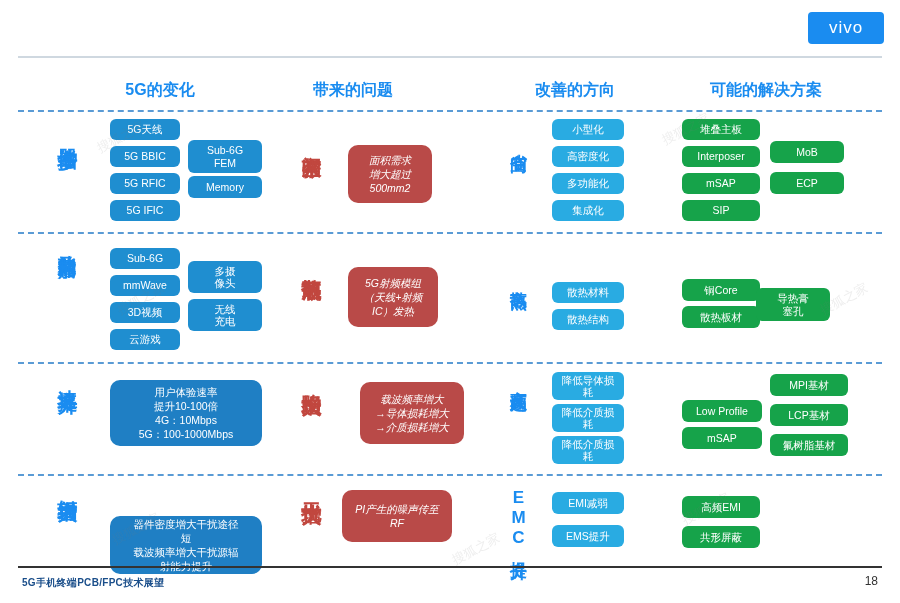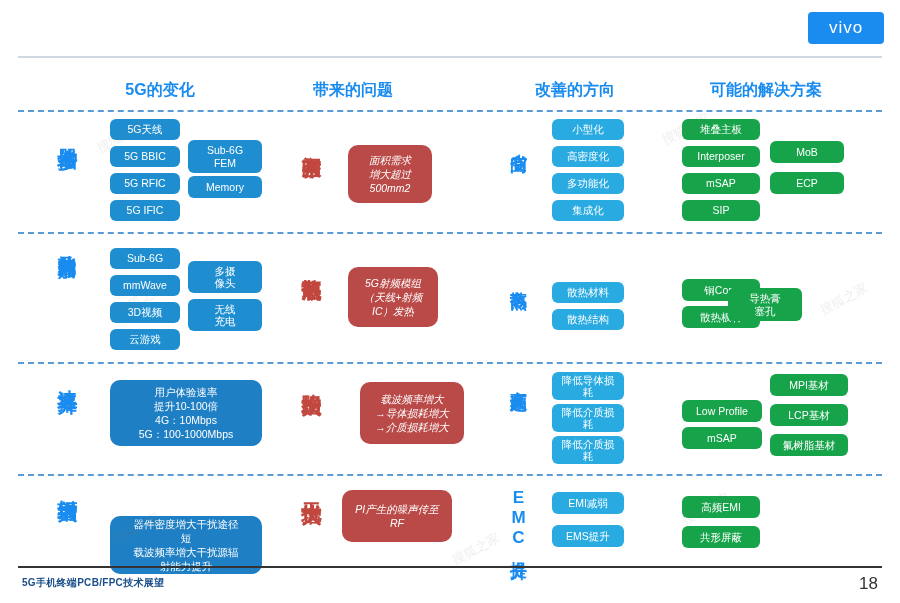--- a/index.html
+++ b/index.html
@@ -89,21 +89,21 @@
   .bigbox.red{background:#b94a48;font-style:italic;}
   .bigbox.blue{background:#1f7fc4;}
 
   
   .footer-text{
     position:absolute;left:22px;top:576px;
     font-size:10px;font-weight:bold;color:#1a4e8a;letter-spacing:.3px;
   }
   .page-no{
     position:absolute;right:22px;top:574px;
-    font-size:17px;color:#333;
+    font-size:12px;color:#333;
   }
 
   
   .wm{
     position:absolute;color:rgba(120,120,120,.13);
     font-size:13px;transform:rotate(-28deg);
     pointer-events:none;user-select:none;white-space:nowrap;
   }
 </style>
 </head>
@@ -173,21 +173,21 @@
   <div class="bigbox red" style="left:348px;top:267px;width:90px;height:60px">5G射频模组
 （天线+射频
 IC）发热</div>
 
   <div class="vlabel blue s17" style="left:510px;top:278px">高散热</div>
   <div class="chip blue-l" style="left:552px;top:282px;width:72px;height:21px">散热材料</div>
   <div class="chip blue-l" style="left:552px;top:309px;width:72px;height:21px">散热结构</div>
 
   <div class="chip green" style="left:682px;top:279px;width:78px;height:22px">铜Core</div>
   <div class="chip green" style="left:682px;top:306px;width:78px;height:22px">散热板材</div>
-  <div class="chip green" style="left:728px;top:288px;width:74px;height:33px">导热膏
+  <div class="chip green" style="left:756px;top:288px;width:74px;height:33px">导热膏
 塞孔</div>
 
   <div class="vlabel blue s20" style="left:58px;top:374px">速率提升</div>
 
   <div class="bigbox blue" style="left:110px;top:380px;width:152px;height:66px">用户体验速率
 提升10-100倍
 4G：10Mbps
 5G：100-1000Mbps</div>
 
   <div class="vlabel red s20" style="left:302px;top:378px">路损增大</div>

